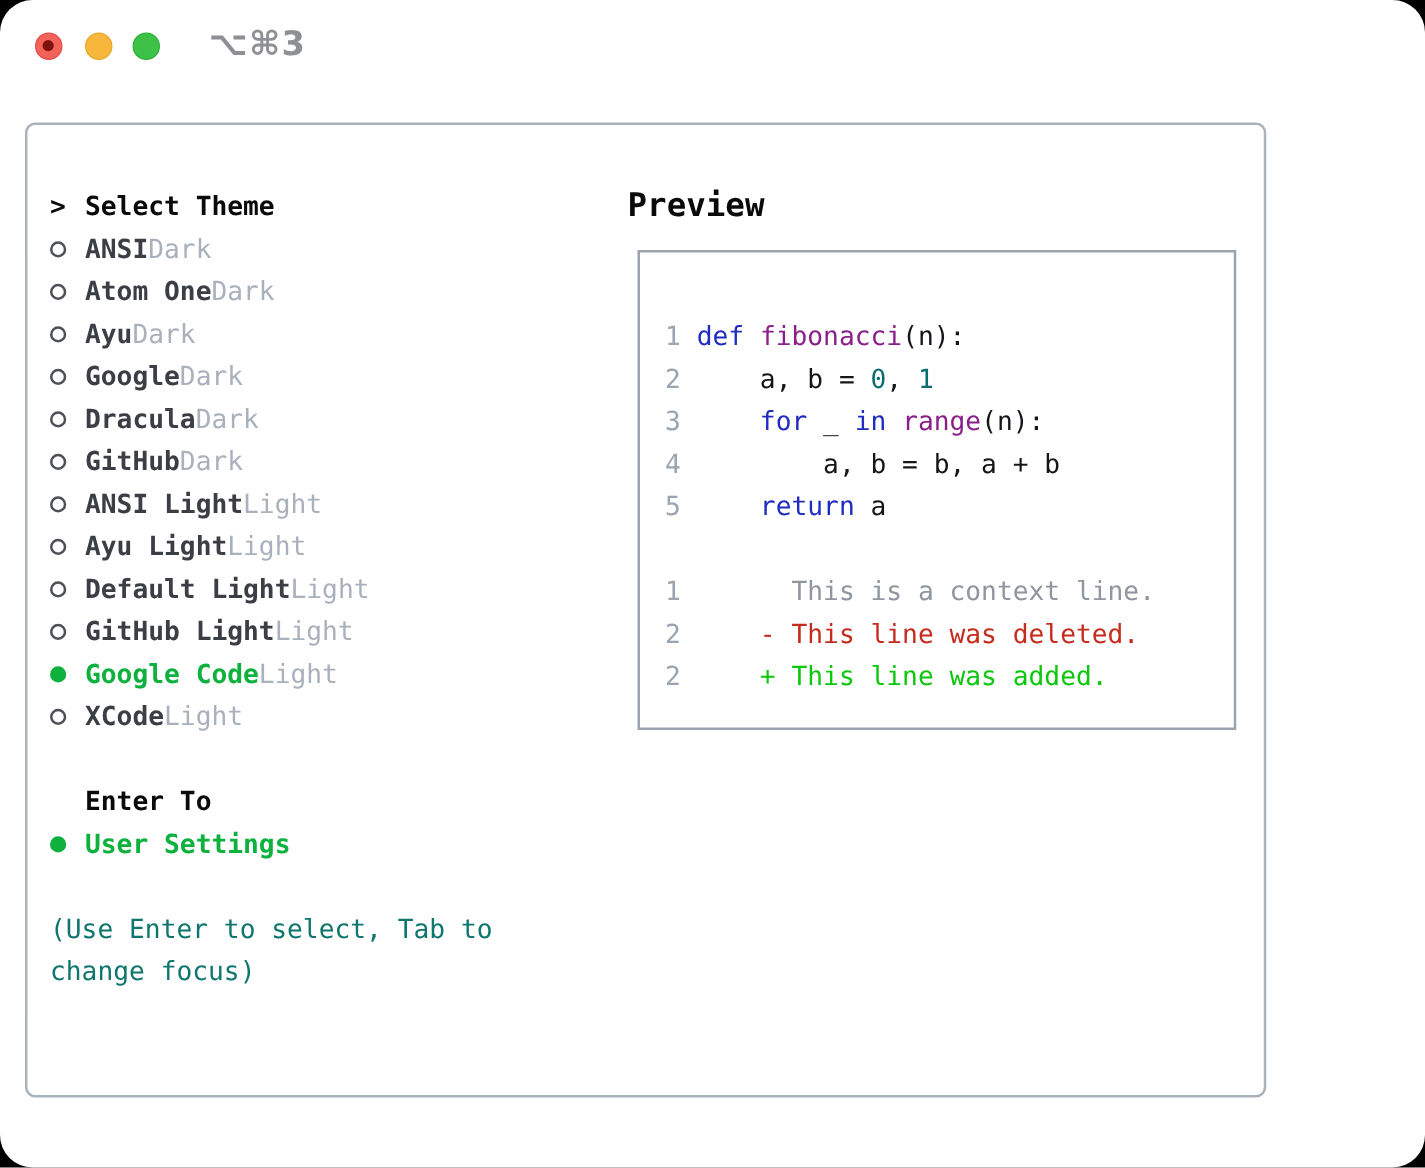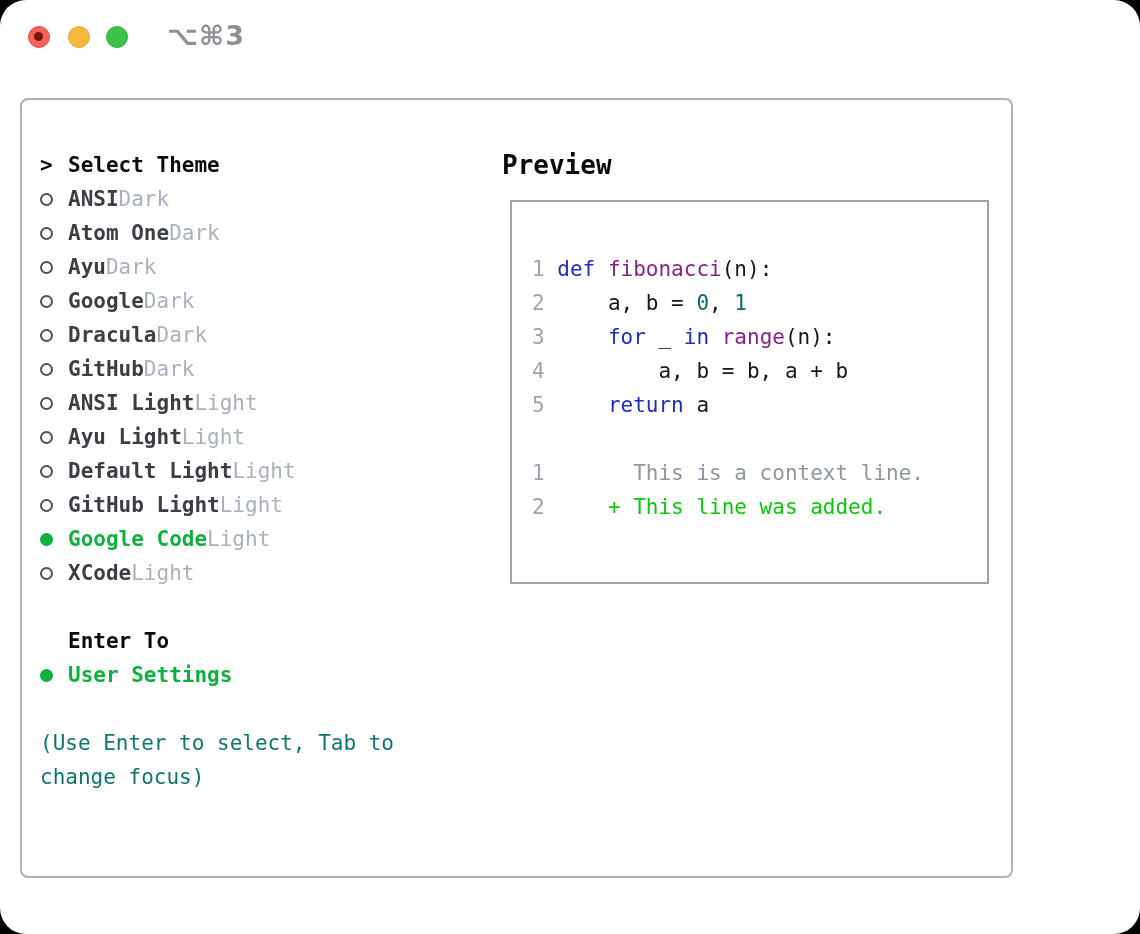--- a/index.html
+++ b/index.html
@@ -111,18 +111,19 @@
     <div class="right-col">
       <div class="preview-title-row">Preview</div>
       <div class="preview-box" id="preview-box">
           <div class="code-line"><span class="ln">1</span> <span class="tok-kw">def</span><span class="tok-pl"> </span><span class="tok-fn">fibonacci</span><span class="tok-pl">(n):</span></div>
           <div class="code-line"><span class="ln">2</span> <span class="tok-pl">    a, b = </span><span class="tok-num">0</span><span class="tok-pl">, </span><span class="tok-num">1</span></div>
           <div class="code-line"><span class="ln">3</span> <span class="tok-pl">    </span><span class="tok-kw">for</span><span class="tok-pl"> _ </span><span class="tok-kw">in</span><span class="tok-pl"> </span><span class="tok-fn">range</span><span class="tok-pl">(n):</span></div>
           <div class="code-line"><span class="ln">4</span> <span class="tok-pl">        a, b = b, a + b</span></div>
           <div class="code-line"><span class="ln">5</span> <span class="tok-pl">    </span><span class="tok-kw">return</span><span class="tok-pl"> a</span></div>
           <div class="code-line"><span class="ln"></span> </div>
           <div class="code-line"><span class="ln">1</span> <span class="tok-ctx">      This is a context line.</span></div>
+          <div class="code-line"><span class="ln">2</span> <span class="tok-del">    - This line was deleted.</span></div>
           <div class="code-line"><span class="ln">2</span> <span class="tok-add">    + This line was added.</span></div>
         </div>
     </div>
 
   </div>
 </div>
 
 </body></html>

